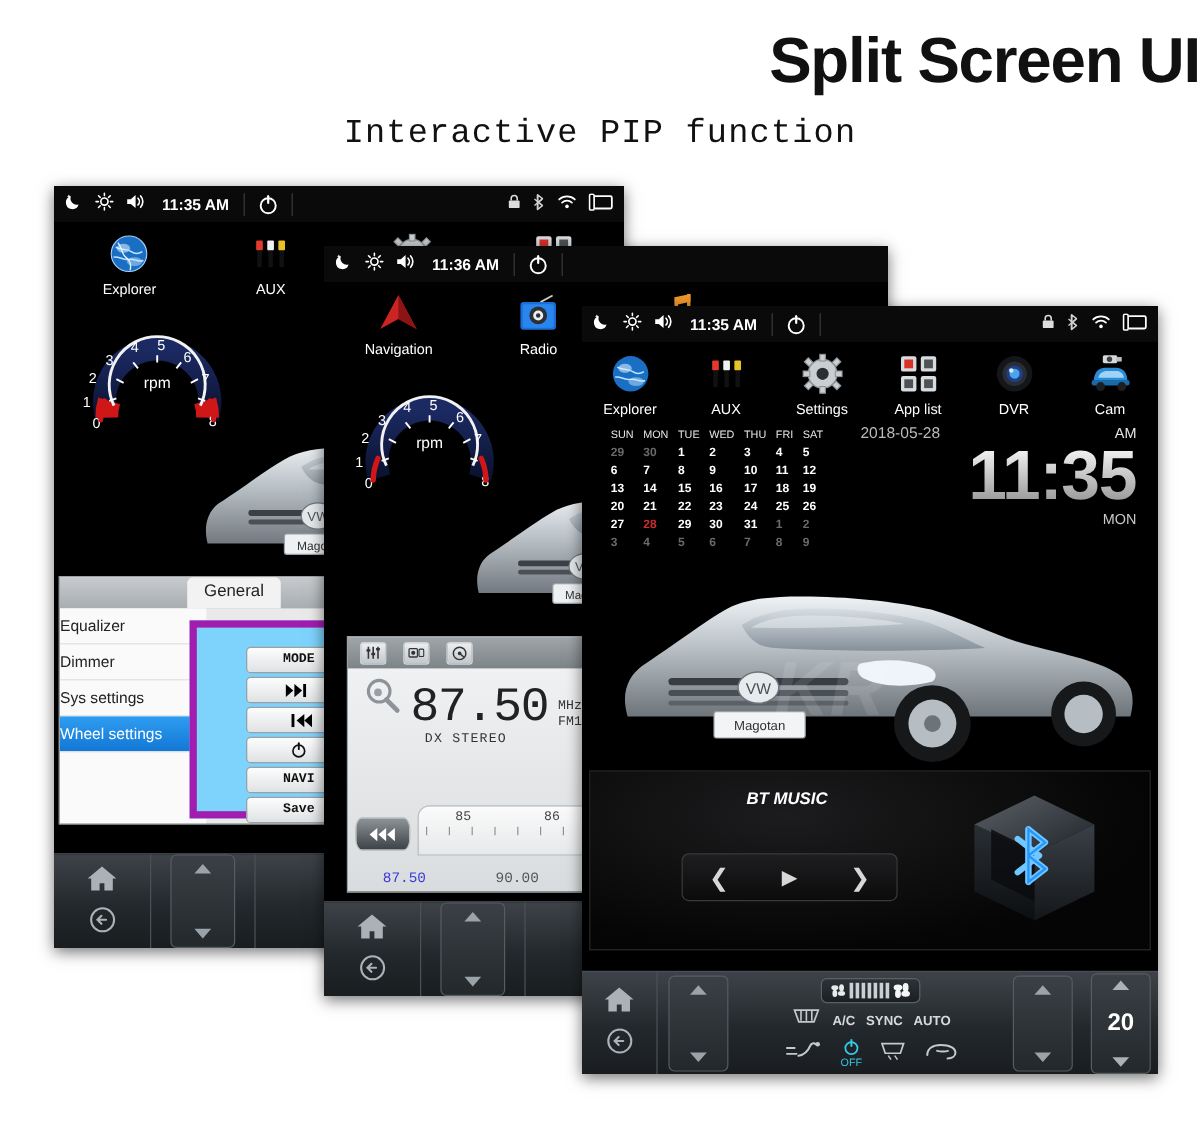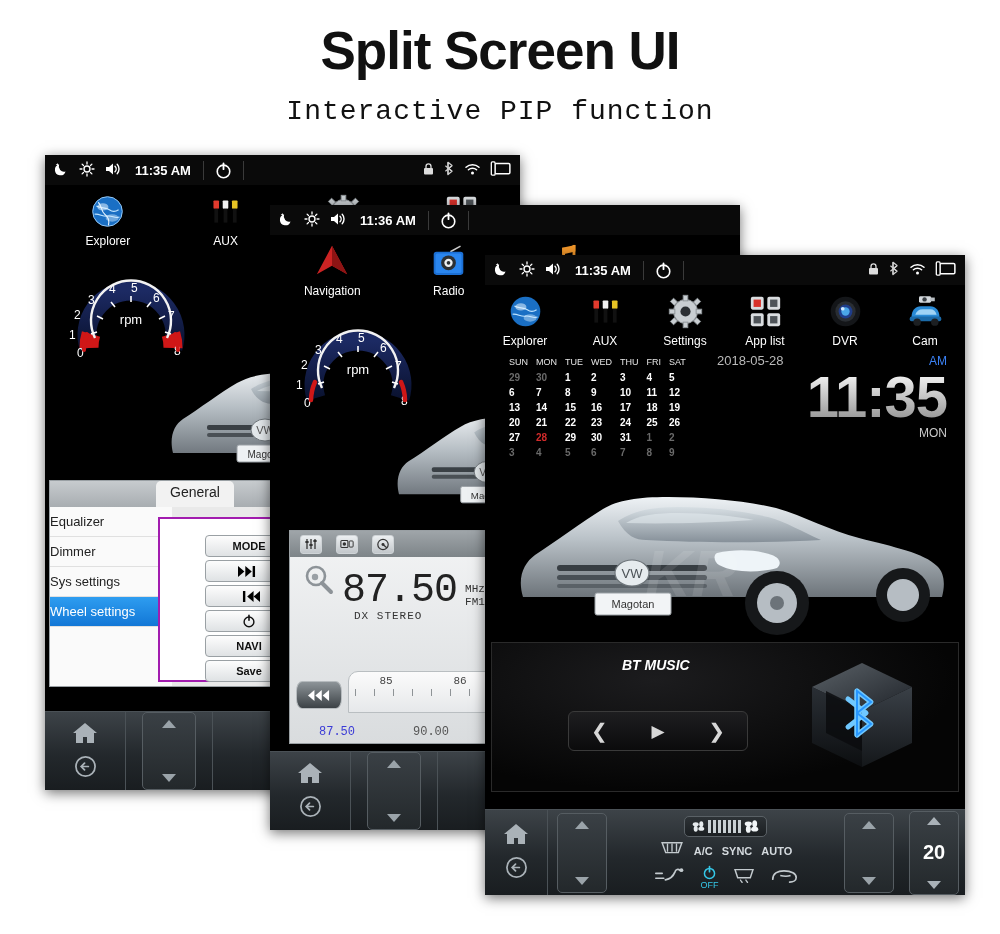--- a/index.html
+++ b/index.html
@@ -1,19 +1,19 @@
 <!DOCTYPE html>
 <html><head>
 <meta charset="utf-8">
 <style>
   html,body{margin:0;padding:0;}
   body{width:1000px;height:934px;background:#ffffff;font-family:"Liberation Sans",sans-serif;overflow:hidden;position:relative;}
 
   
-  .page-title{position:absolute;top:20px;left:0;width:1000px;text-align:center;font-size:53px;font-weight:bold;color:#111;letter-spacing:-1px;font-family:"Liberation Sans",sans-serif;}
+  .page-title{position:absolute;top:20px;left:0;width:1000px;text-align:right;font-size:53px;font-weight:bold;color:#111;letter-spacing:-1px;font-family:"Liberation Sans",sans-serif;}
   .page-sub{position:absolute;top:96px;left:0;width:1000px;text-align:center;font-size:28px;color:#111;font-family:"Liberation Mono",monospace;letter-spacing:1px;}
 
   
   .device{position:absolute;background:#000;box-shadow:0 3px 12px rgba(0,0,0,.55);overflow:hidden;}
   .scr{position:absolute;left:0;top:0;right:0;bottom:0;background:#000;overflow:hidden;}
 
   
   .statusbar{position:relative;height:30px;background:#0a0a0a;display:flex;align-items:center;color:#e9e9e9;}
   .statusbar .sb-left{display:flex;align-items:center;gap:9px;padding-left:9px;}
   .statusbar .sb-time{font-size:13px;font-weight:bold;color:#fff;margin-left:4px;white-space:nowrap;}
@@ -51,21 +51,21 @@
   .tempbox{border:1px solid #565d62;border-radius:5px;background:linear-gradient(#3a4045,#23282b);display:flex;flex-direction:column;align-items:center;justify-content:space-between;color:#fff;font-weight:bold;}
 
   
   .dlg{position:absolute;background:#e9e9e9;border:1px solid #9aa0a4;box-shadow:0 2px 8px rgba(0,0,0,.5);}
   .dlg-tabbar{display:flex;height:26px;background:linear-gradient(#c7cbce,#a8adb1);}
   .dlg-tab{flex:0 0 auto;padding:3px 14px;font-size:13px;color:#222;}
   .dlg-tab.active{background:#f2f2f2;border-radius:5px 5px 0 0;font-size:14px;}
   .dlg-list{position:absolute;left:0;top:26px;width:122px;bottom:0;background:#fafafa;}
   .dlg-li{height:29px;display:flex;align-items:center;font-size:13px;color:#222;border-bottom:1px solid #e0e0e0;}
   .dlg-li.sel{background:linear-gradient(#2e9df0,#1277d6);color:#fff;}
-  .dlg-panel{position:absolute;left:108px;top:36px;right:0;bottom:4px;background:#ffffff;border:2px solid #a21caf;}
+  .dlg-panel{position:absolute;left:108px;top:36px;right:0;bottom:4px;background:#7dd3fc;border:6px solid #a21caf;font-family:Liberation Mono, monospace;}
   .dlg-panel .please{font-size:9px;color:#333;text-align:right;padding:2px 6px 1px 0;}
   .kbtn{margin:3px auto;width:86px;height:20px;border:1px solid #9aa0a4;border-radius:4px;background:linear-gradient(#fdfdfd,#dfe2e4);font-size:11px;color:#111;display:flex;align-items:center;justify-content:center;font-weight:bold;}
   .greendot{position:absolute;right:4px;bottom:6px;width:22px;height:22px;border-radius:50%;background:radial-gradient(circle at 35% 30%,#6ee26e,#13a413);}
 
   
   .radio{position:absolute;background:linear-gradient(#f3f4f5,#d9dcde);border:1px solid #9aa0a4;overflow:hidden;}
   .radio-top{height:26px;background:linear-gradient(#9fa5a9,#7d8488);display:flex;align-items:center;gap:14px;padding-left:10px;}
   .rt-ic{width:20px;height:17px;border:1px solid #cfd4d7;border-radius:3px;background:linear-gradient(#eceff1,#c2c7cb);display:flex;align-items:center;justify-content:center;font-size:10px;color:#333;}
   .freq-row{display:flex;align-items:flex-end;padding:6px 0 0 10px;}
   .freq-big{font-size:40px;color:#222;font-weight:normal;letter-spacing:-1px;line-height:.95;}
@@ -83,21 +83,21 @@
   
   .cal{position:absolute;color:#fff;}
   .cal table{border-collapse:collapse;}
   .cal th{font-size:9px;font-weight:normal;color:#e6e6e6;padding:0 6px 3px 2px;text-align:left;}
   .cal td{font-size:10px;font-weight:bold;color:#fff;padding:2px 6px 2px 2px;text-align:left;}
   .cal td.dim{color:#6a6a6a;}
   .cal td.today{color:#d12b2b;}
   .clockbox{position:absolute;color:#fff;text-align:right;}
   .clock-date{font-size:13px;color:#b9b9b9;}
   .clock-big{font-size:58px;font-weight:bold;letter-spacing:-1px;background:linear-gradient(#ffffff,#8a8a8a);-webkit-background-clip:text;background-clip:text;color:transparent;line-height:1;}
-  .clock-ampm{font-size:12px;color:#3b82f6;}
+  .clock-ampm{font-size:12px;color:#e5e5e5;}
   .clock-dow{font-size:12px;color:#c9c9c9;}
 
   
   .btmusic{position:absolute;background:radial-gradient(ellipse at 35% 25%,#1c1c1e,#050505 70%);border:1px solid #2a2a2a;overflow:hidden;}
   .bt-title{position:absolute;color:#fff;font-size:14px;font-weight:bold;font-style:italic;}
   .bt-ctrls{position:absolute;border:1px solid #3a3a3a;border-radius:6px;background:linear-gradient(#1e1e20,#0b0b0c);display:flex;align-items:center;justify-content:space-around;}
   .bt-ctrls span{color:#d7d7d7;font-size:20px;}
 </style>
 </head>
 <body>

